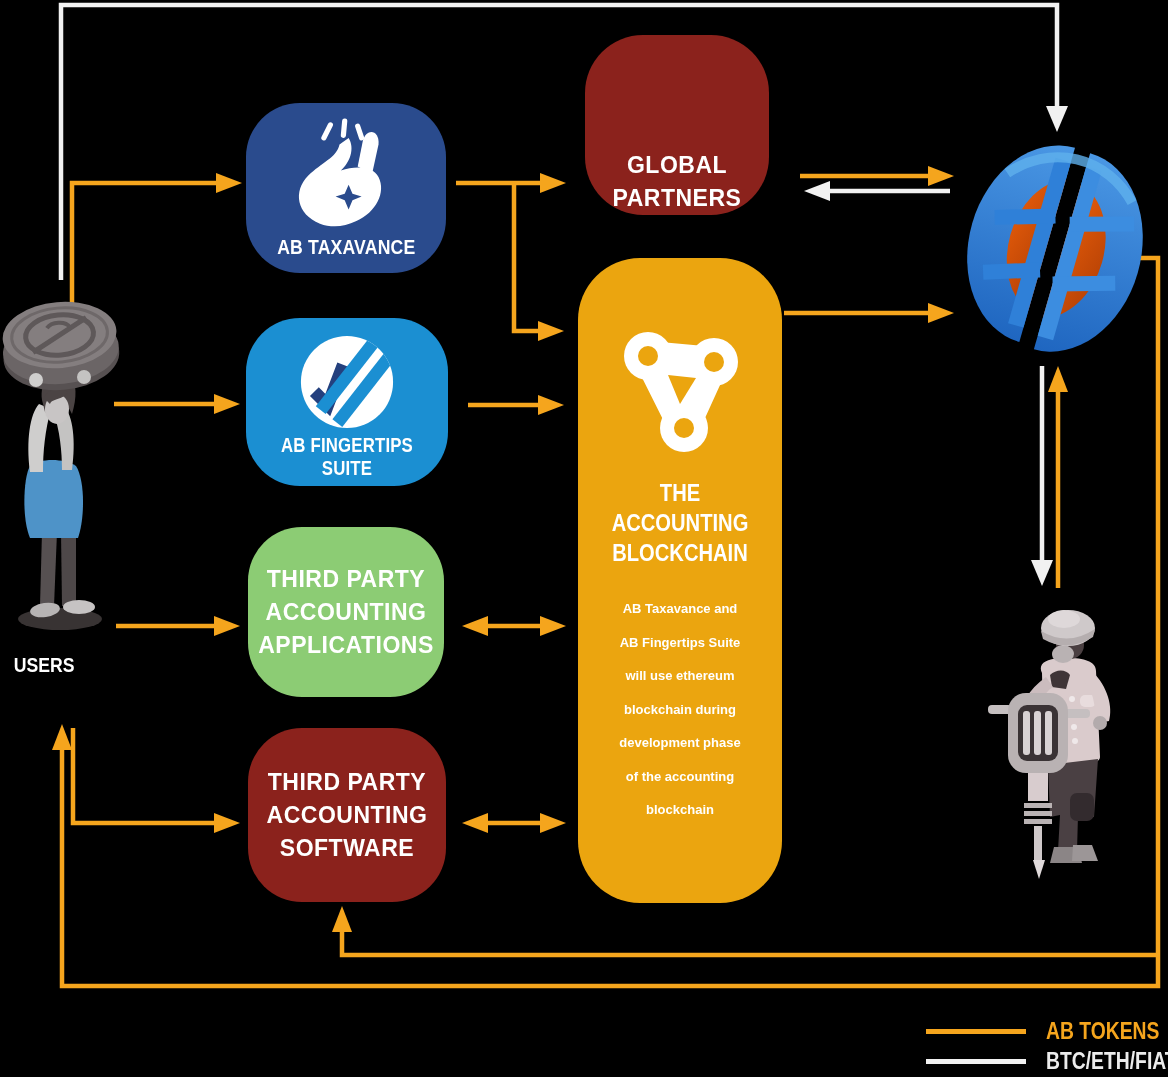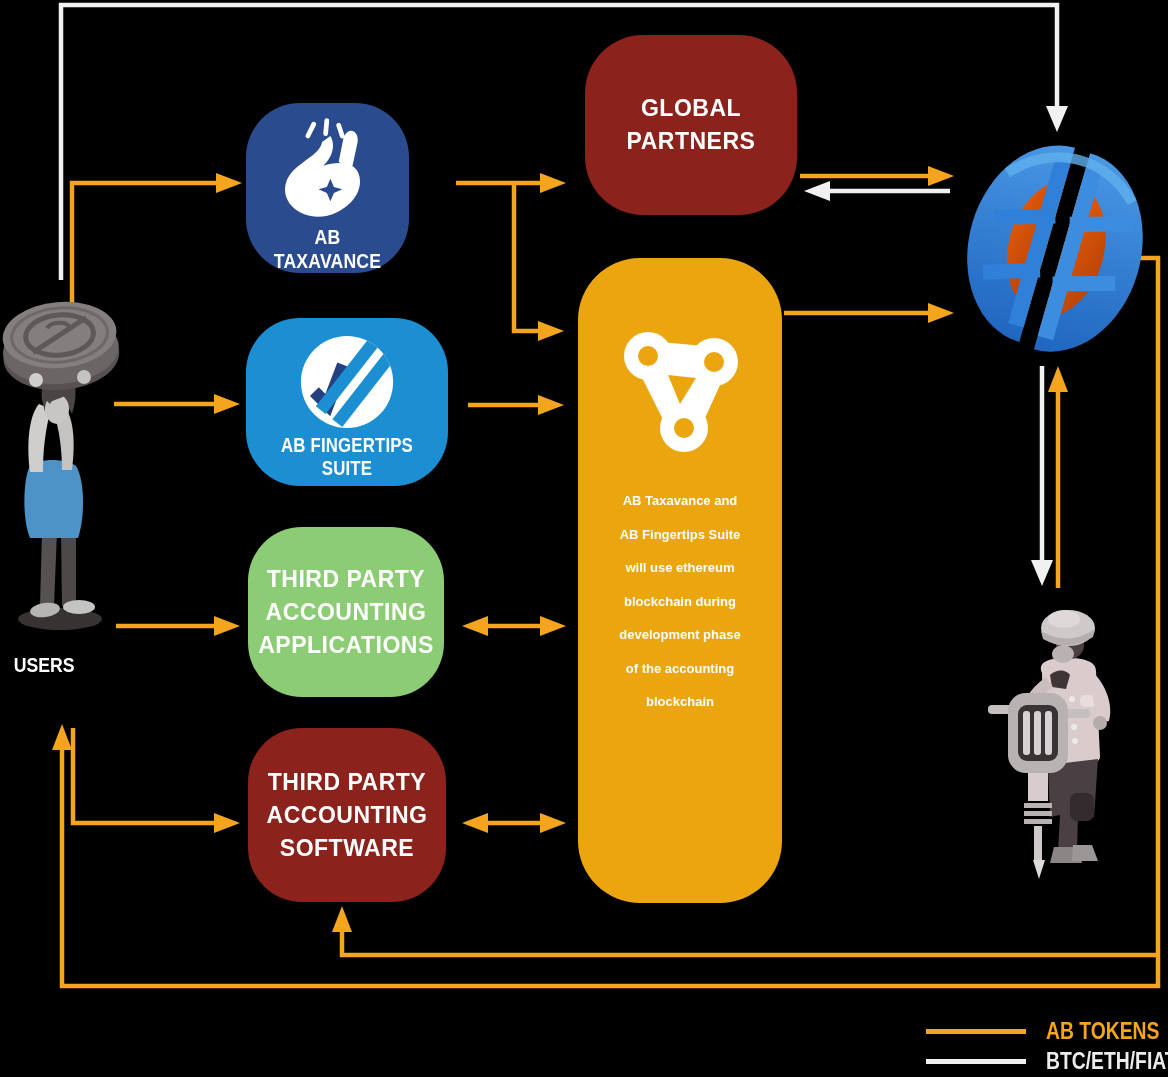--- a/index.html
+++ b/index.html
@@ -8,30 +8,30 @@
   #flows{position:absolute;left:0;top:0;z-index:1;}
   .o{stroke:var(--orange,#f5a51d);stroke-width:4.5;fill:none;}
   .w{stroke:var(--white-line,#f1f1f1);stroke-width:4.5;fill:none;}
   .oh{fill:var(--orange,#f5a51d);}
   .wh{fill:var(--white-line,#f1f1f1);}
   .node{position:absolute;z-index:2;display:flex;flex-direction:column;align-items:center;
     justify-content:center;color:#fff;text-align:center;}
   .prelines{white-space:pre-line;}
   .cond{display:inline-block;transform:scaleX(0.84);transform-origin:center;}
   .cond-left{display:inline-block;transform:scaleX(0.84);transform-origin:left center;}
-  #taxavance-box{left:246px;top:103px;width:163px;height:170px;background:var(--navy,#2a4b8d);
+  #taxavance-box{left:246px;top:103px;width:200px;height:170px;background:var(--navy,#2a4b8d);
     border-radius:54px;justify-content:flex-start;}
   #fingertips-box{left:246px;top:318px;width:202px;height:168px;background:var(--blue,#1b8fd2);
     border-radius:54px;justify-content:flex-start;}
   #applications-box{left:248px;top:527px;width:196px;height:170px;background:var(--green,#8ccc74);
     border-radius:54px;}
   #software-box{left:248px;top:728px;width:198px;height:174px;background:var(--maroon,#8b221c);
     border-radius:54px;}
-  #gp-box{left:585px;top:35px;width:212px;height:180px;background:var(--maroon,#8b221c);
-    border-radius:58px;}
+  #gp-box{left:585px;top:35px;width:184px;height:180px;background:var(--maroon,#8b221c);
+    border-radius:58px;justify-content:flex-end;}
   #blockchain-box{left:578px;top:258px;width:204px;height:645px;background:var(--amber,#eba50f);
     border-radius:62px;justify-content:flex-start;}
   .app-label{font-size:23px;font-weight:bold;line-height:33px;letter-spacing:0.5px;}
   .slab-label{font-size:21px;font-weight:bold;letter-spacing:0.2px;}
   #taxavance-label{margin-top:6px;}
   #fingertips-label{font-size:20px;margin-top:4px;}
   #bc-title{margin-top:18px;font-size:24px;font-weight:bold;line-height:30px;}
   #bc-desc{margin-top:24px;font-size:13px;font-weight:bold;line-height:33.5px;}
   #users-label{position:absolute;left:8px;top:653px;width:110px;z-index:3;color:#fff;
     font-size:21px;font-weight:bold;text-align:left;}
@@ -148,20 +148,24 @@
     <svg width="140" height="140" viewBox="0 0 140 140" style="margin-top:62px;">
       <path d="M38,36 L104,42 L74,108 Z" fill="#fff" stroke="#fff" stroke-width="30" stroke-linejoin="round"></path>
       <polygon points="58,55 86,58 70,84" fill="#eba50f"></polygon>
       <circle cx="38" cy="36" r="24" fill="#fff"></circle>
         <circle cx="38" cy="36" r="10" fill="#eba50f"></circle>
       <circle cx="104" cy="42" r="24" fill="#fff"></circle>
         <circle cx="104" cy="42" r="10" fill="#eba50f"></circle>
       <circle cx="74" cy="108" r="24" fill="#fff"></circle>
         <circle cx="74" cy="108" r="10" fill="#eba50f"></circle>
     </svg>
+    <div id="bc-title">
+      <span class="cond prelines">THE ACCOUNTING
+BLOCKCHAIN</span>
+    </div>
     <div id="bc-desc" class="prelines">AB Taxavance and
 AB Fingertips Suite
 will use ethereum
 blockchain during
 development phase
 of the accounting
 blockchain</div>
   </div>
 
   <svg class="figure" style="left:0;top:280px;" width="140" height="350" viewBox="0 0 140 350">

